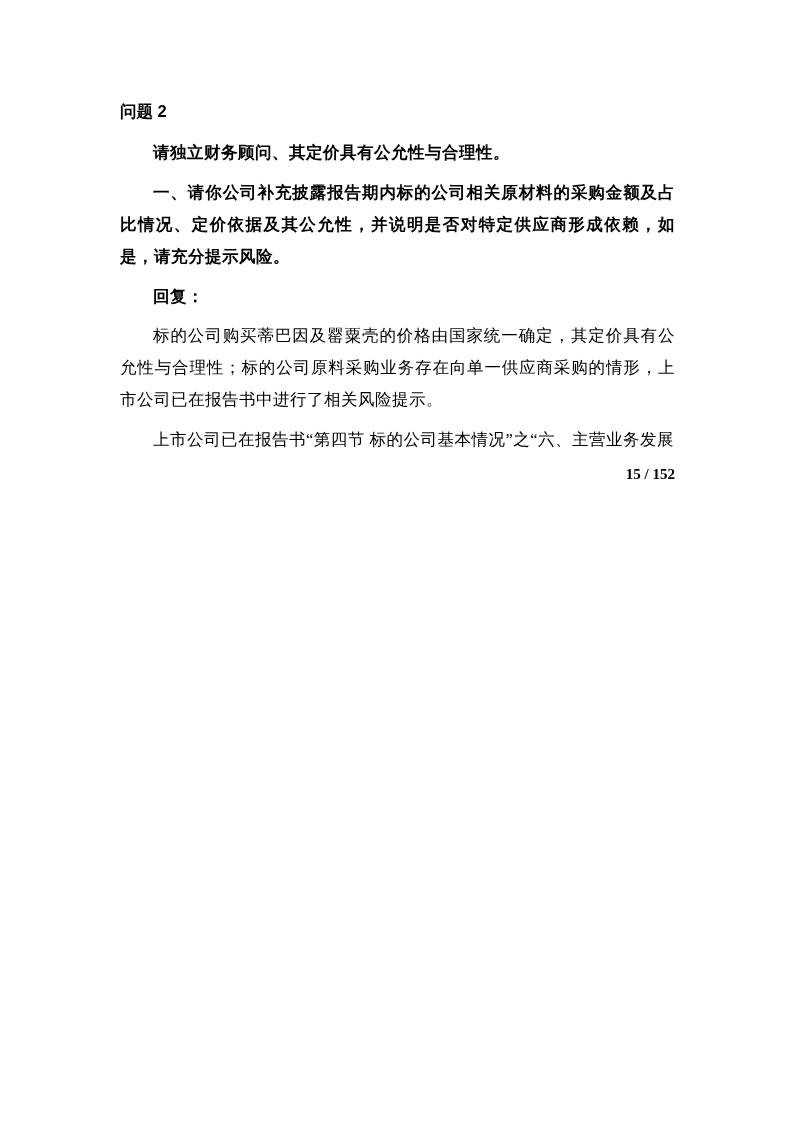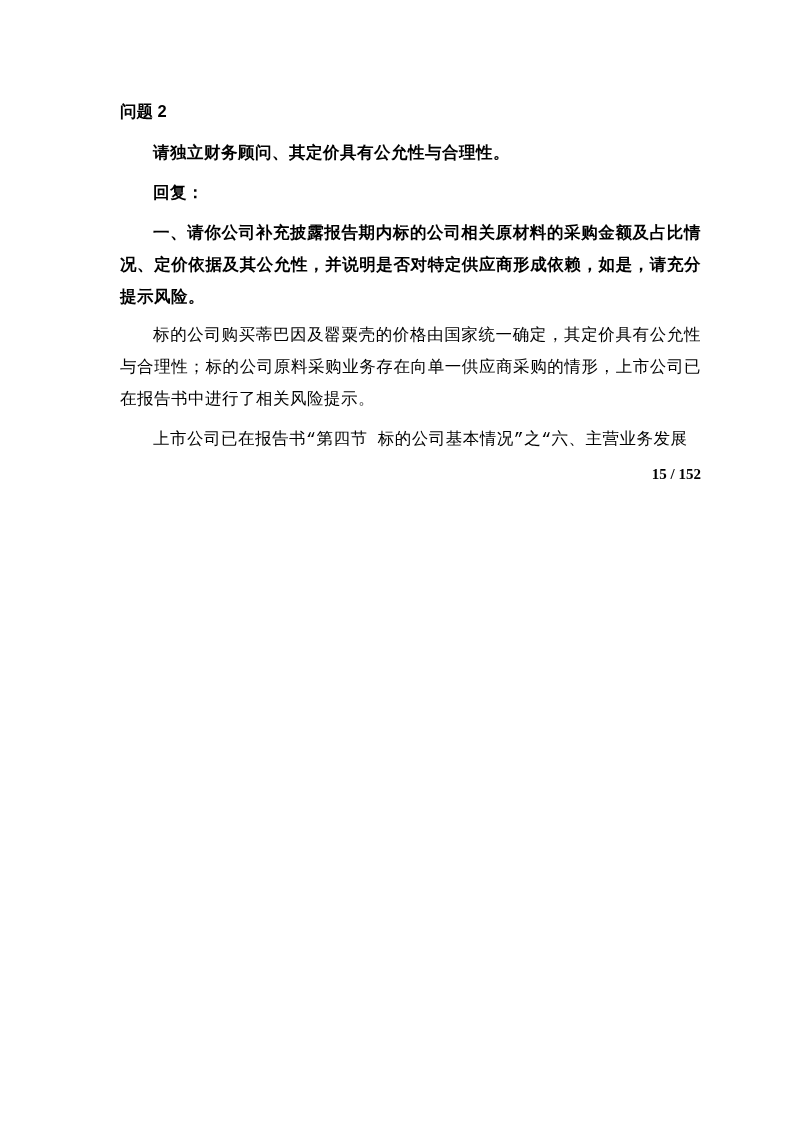--- a/index.html
+++ b/index.html
@@ -6,36 +6,36 @@
     margin: 0;
     padding: 0;
     background: #ffffff;
   }
   .page {
     position: relative;
     width: 793px;
     height: 1122px;
     background: #ffffff;
     box-sizing: border-box;
-    padding: 95px 92px 0 120px;
+    padding: 95px 118px 0 120px;
     overflow: hidden;
   }
   .doc {
     color: #000000;
     font-size: 16.5px;
     line-height: 32px;
   }
   
   .q {
     font-family: "Liberation Sans", "DejaVu Sans", sans-serif;
     font-weight: bold;
   }
   
   .a {
-    font-family: Liberation Mono, monospace;
+    font-family: Liberation Serif, serif;
     font-weight: normal;
   }
   p.para {
     margin: 0 0 8px 0;
     text-indent: 2em;
     text-align: justify;
     text-align-last: left;
     letter-spacing: 0.5px;
   }
   p.heading {
@@ -60,23 +60,23 @@
   <div class="doc">
 
     <p class="heading q">问题 2</p>
 
 
 
 
 
     <p class="para q">请独立财务顾问、其定价具有公允性与合理性。</p>
 
+    <p class="para q">一、请你公司补充披露报告期内标的公司相关原材料的采购金额及占比情况、定价依据及其公允性，并说明是否对特定供应商形成依赖，如是，请充分提示风险。</p>
+
     <p class="para q">回复：</p>
-
-    <p class="para q">一、请你公司补充披露报告期内标的公司相关原材料的采购金额及占比情况、定价依据及其公允性，并说明是否对特定供应商形成依赖，如是，请充分提示风险。</p>
 
     <p class="para a">标的公司购买蒂巴因及罂粟壳的价格由国家统一确定，其定价具有公允性与合理性；标的公司原料采购业务存在向单一供应商采购的情形，上市公司已在报告书中进行了相关风险提示。</p>
 
 
     <p class="para a">上市公司已在报告书“第四节 标的公司基本情况”之“六、主营业务发展</p>
 
     <div class="footer">15 / 152</div>
   </div>
 </div>
 

